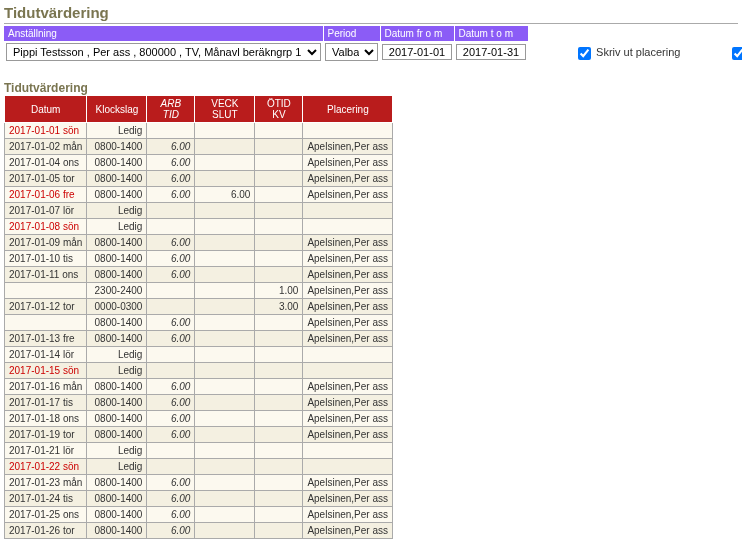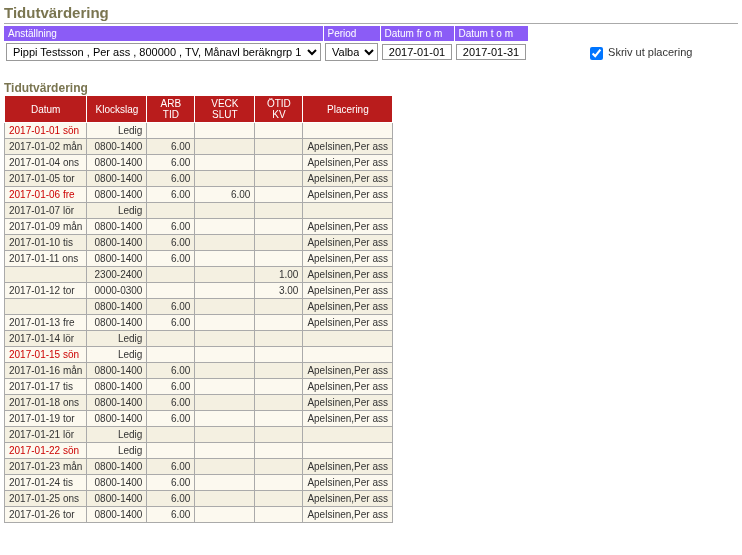--- a/index.html
+++ b/index.html
@@ -44,21 +44,21 @@
       font-size: 11px;
       border: 1px solid #999;
       padding: 1px 2px;
       background: #fff;
     }
     select.select-emp { width: 315px; }
     select.select-period { width: 53px; }
     input.date-input { width: 70px; text-align: center; }
     .checkbox-wrap {
       display: inline-block;
-      margin-left: 16px;
+      margin-left: 4px;
       white-space: nowrap;
       padding-left: 44px;
     }
     .checkbox-wrap input { vertical-align: middle; margin-right: 2px; }
     button.fetch {
       font-family: Verdana, Arial, sans-serif;
       font-size: 11px;
       padding: 1px 6px;
       background: #e8e8e8;
       border: 1px solid #888;
@@ -90,21 +90,21 @@
       border: 1px solid #aaa;
       padding: 1px 4px;
       font-size: 10px;
       height: 15px;
       line-height: 13px;
     }
     .data-table tr:nth-child(odd) td { background: #fcf9ef; }
     .data-table tr:nth-child(even) td { background: #f4f0e1; }
     .col-date { width: 78px; white-space: nowrap; }
     .col-clock { width: 60px; text-align: right; }
-    .col-arb { width: 48px; text-align: right; }
+    .col-arb { width: 48px; text-align: right; font-style: italic; }
     .col-veck { width: 60px; text-align: right; }
     .col-otid { width: 48px; text-align: right; }
     .col-plac { width: 90px; white-space: nowrap; }
     .red-day { color: #cc0000; }
   </style>
 </head>
 <body>
 
 <div class="page-title">Tidutvärdering</div>
 <hr class="hr-line">
@@ -206,20 +206,28 @@
       </tr>
       <tr>
         <td class="col-date">2017-01-07 lör</td>
         <td class="col-clock">Ledig</td>
         <td class="col-arb"></td>
         <td class="col-veck"></td>
         <td class="col-otid"></td>
         <td class="col-plac"></td>
       </tr>
       <tr>
+        <td class="col-date red-day">2017-01-08 sön</td>
+        <td class="col-clock">Ledig</td>
+        <td class="col-arb"></td>
+        <td class="col-veck"></td>
+        <td class="col-otid"></td>
+        <td class="col-plac"></td>
+      </tr>
+      <tr>
         <td class="col-date">2017-01-09 mån</td>
         <td class="col-clock">0800-1400</td>
         <td class="col-arb">6.00</td>
         <td class="col-veck"></td>
         <td class="col-otid"></td>
         <td class="col-plac">Apelsinen,Per ass</td>
       </tr>
       <tr>
         <td class="col-date">2017-01-10 tis</td>
         <td class="col-clock">0800-1400</td>

